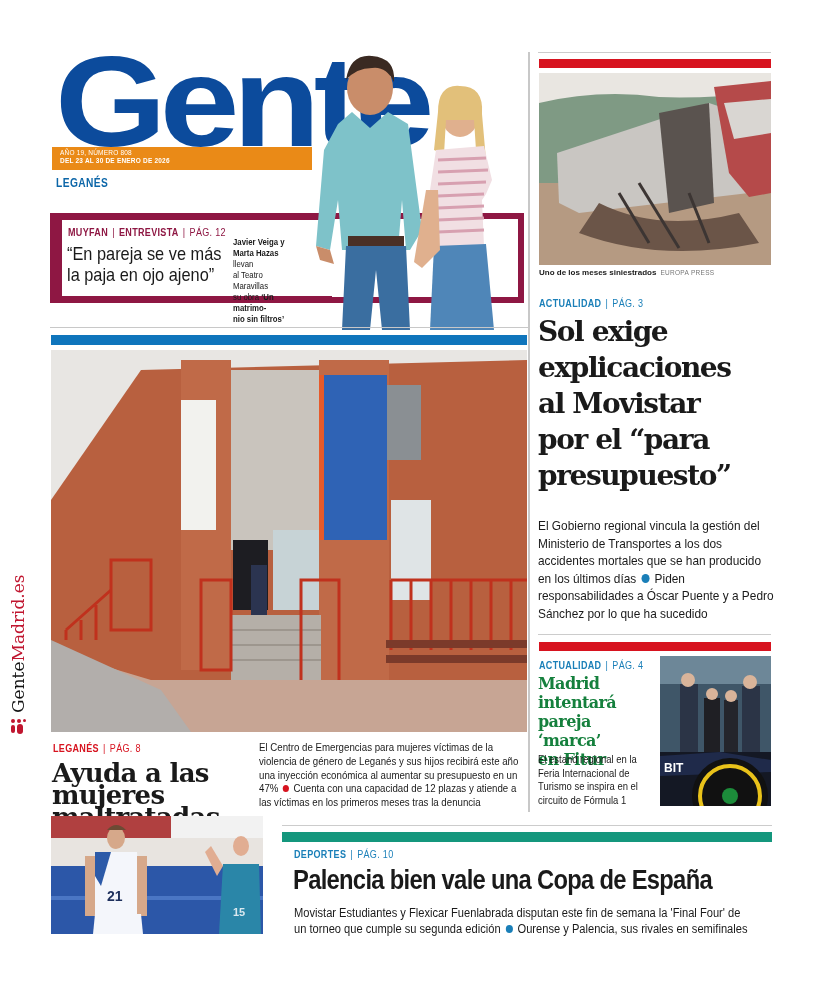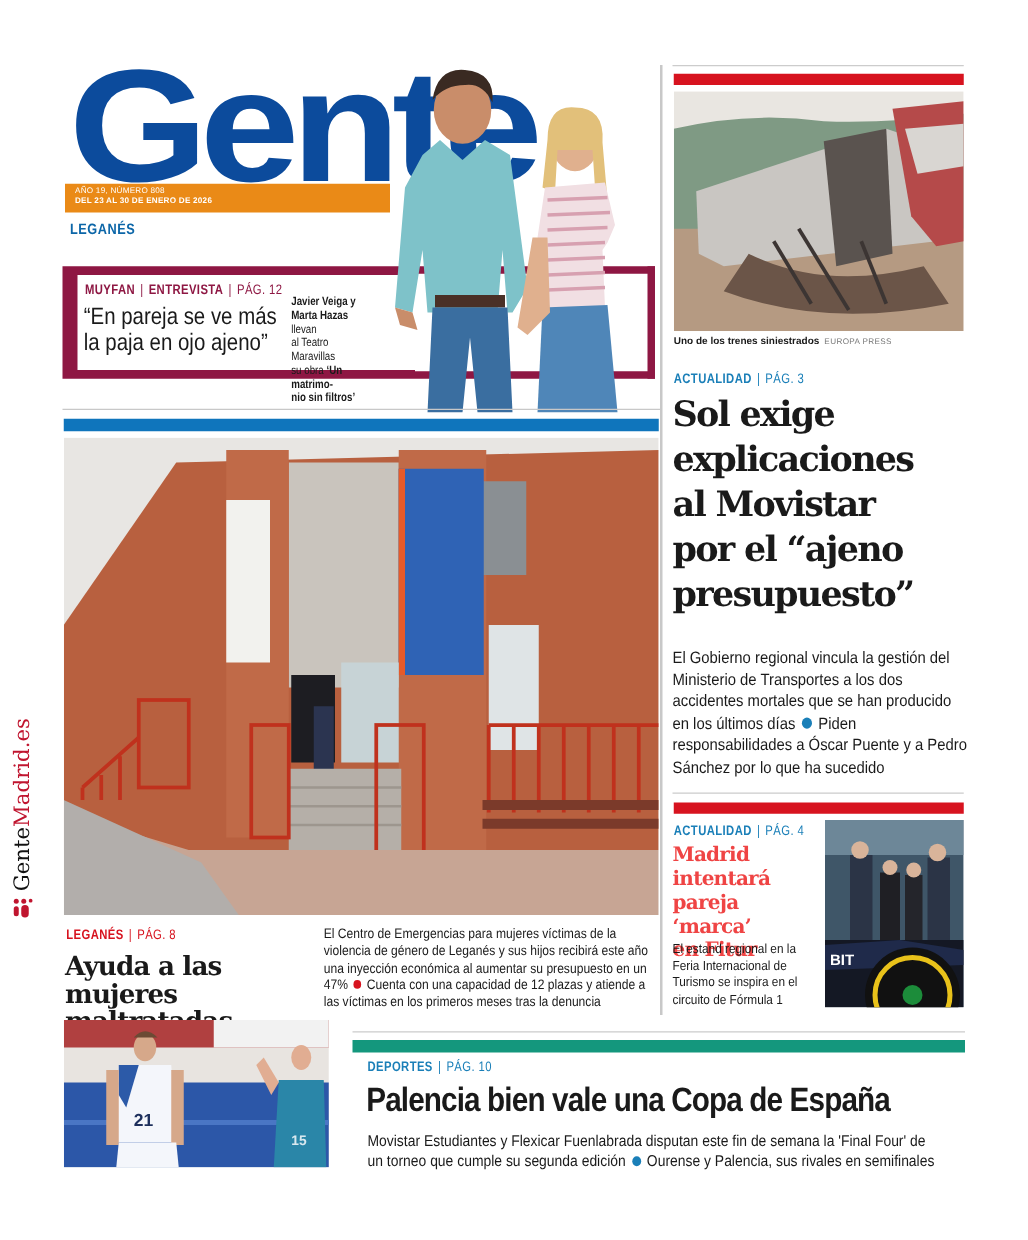--- a/index.html
+++ b/index.html
@@ -49,31 +49,31 @@
 
   .sec-kicker-blue { color: #1a7fb8; }
   .act1-kicker { left: 539px; top: 297px; }
   .lead-headline { left: 538px; top: 314px; width: 240px; font-family: "DejaVu Serif", serif; font-weight: 700; font-size: 28px; line-height: 36px; letter-spacing: -1.4px; color: #1a1a1a; }
   .lead-body { left: 538px; top: 517px; width: 240px; font-size: 13.2px; line-height: 17.5px; color: #1a1a1a; transform: scaleX(0.9); transform-origin: left top; width: 262px; }
   .dot { display: inline-block; width: 9px; height: 9px; border-radius: 50%; background: #1a7fb8; vertical-align: 0px; margin: 0 2px; }
 
   .rmid-line { left: 538px; top: 634px; width: 233px; height: 1px; background: #cccccc; }
   .rbar2 { left: 539px; top: 642px; width: 232px; }
   .act2-kicker { left: 539px; top: 659px; }
-  .fitur-headline { left: 538px; top: 674px; width: 120px; font-family: "DejaVu Serif", serif; font-weight: 700; font-size: 16px; line-height: 19px; letter-spacing: -0.6px; color: #ef4444; }
+  .fitur-headline { left: 538px; top: 674px; width: 120px; font-family: "DejaVu Serif", serif; font-weight: 700; font-size: 16px; line-height: 19px; letter-spacing: -0.6px; color: #15803d; }
   .fitur-body { left: 538px; top: 753px; width: 125px; font-size: 10.5px; line-height: 13.5px; color: #1a1a1a; transform: scaleX(0.9); transform-origin: left top; width: 132px; }
   .fitur-photo { left: 660px; top: 656px; width: 111px; height: 150px; overflow: hidden; }
 
   
   .blue-line-top { left: 50px; top: 327px; width: 478px; height: 1px; background: #c8c8c8; }
   .blue-bar { left: 51px; top: 335px; width: 476px; height: 10px; background: #0f75bc; }
   .main-photo { left: 51px; top: 350px; width: 476px; height: 382px; overflow: hidden; }
 
   .leg-kicker { left: 53px; top: 742px; color: #d7131f; }
-  .leg-headline { left: 52px; top: 762px; width: 210px; font-family: "DejaVu Serif", serif; font-weight: 700; font-size: 21px; line-height: 22px; letter-spacing: -0.7px; color: #1a1a1a; }
+  .leg-headline { left: 52px; top: 762px; width: 210px; font-family: "DejaVu Serif", serif; font-weight: 700; font-size: 26px; line-height: 22px; letter-spacing: -0.7px; color: #1a1a1a; }
   .leg-body { left: 259px; top: 741px; width: 270px; font-size: 11px; line-height: 13.8px; color: #1a1a1a; transform: scaleX(0.88); transform-origin: left top; width: 305px; }
   .dot-red { background: #d7131f; }
 
   
   .sports-photo { left: 51px; top: 816px; width: 212px; height: 118px; overflow: hidden; }
   .sports-line { left: 282px; top: 825px; width: 490px; height: 1px; background: #cccccc; }
   .green-bar { left: 282px; top: 832px; width: 490px; height: 10px; background: #14977d; }
   .dep-kicker { left: 294px; top: 848px; }
   .sports-headline { left: 293px; top: 864px; font-family: "Liberation Sans", sans-serif; font-weight: 700; font-size: 27px; line-height: 32px; letter-spacing: -0.8px; color: #1a1a1a; transform: scaleX(0.88); transform-origin: left top; white-space: nowrap; }
   .sports-body { left: 294px; top: 905px; font-size: 12.5px; line-height: 16px; color: #1a1a1a; transform: scaleX(0.89); transform-origin: left top; white-space: nowrap; }
@@ -161,30 +161,30 @@
     <path d="M185 30 L232 26 L232 60 L195 66Z" fill="#d9d6d2"></path>
     <path d="M60 130 Q120 160 200 140 L220 170 Q120 190 40 160Z" fill="#6b5548"></path>
     <g stroke="#3c3533" stroke-width="3" fill="none">
       <path d="M80 120 L110 170"></path>
         <path d="M100 110 L140 175"></path>
         <path d="M150 120 L170 170"></path>
     </g>
   </svg>
 </div>
 <div class="abs caption">
-  <b>Uno de los trenes siniestrados</b><span class="credit">EUROPA PRESS</span>
+  <b>Uno de los meses siniestrados</b><span class="credit">EUROPA PRESS</span>
 </div>
 <div class="abs kicker sec-kicker-blue act1-kicker">
   <span>ACTUALIDAD</span><span class="sep">|</span><span class="pg">PÁG. 3</span>
 </div>
 <div class="abs lead-headline">
   <div>Sol exige</div>
   <div>explicaciones</div>
   <div>al Movistar</div>
-  <div>por el “ajeno</div>
+  <div>por el “para</div>
   <div>presupuesto”</div>
 </div>
 <div class="abs lead-body">
   <span>El Gobierno regional vincula la gestión del Ministerio de Transportes a los dos accidentes mortales que se han producido en los últimos días</span>
   <span class="dot"></span>
   <span>Piden responsabilidades a Óscar Puente y a Pedro Sánchez por lo que ha sucedido</span>
 </div>
 
 <div class="abs rmid-line"></div>
 <div class="abs red-bar rbar2"></div>

